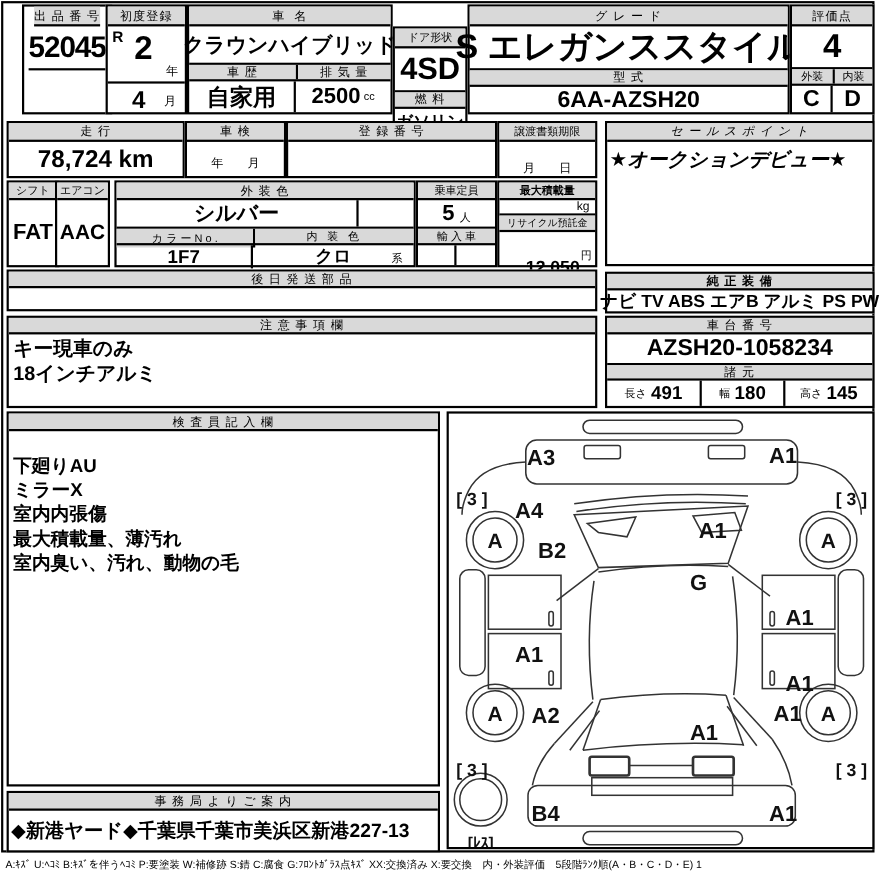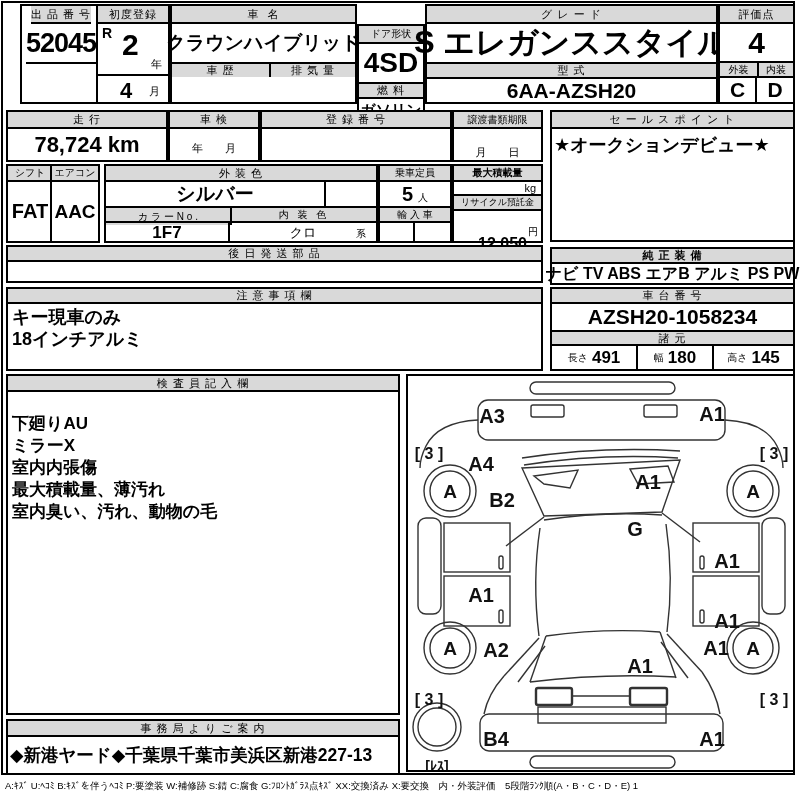--- a/index.html
+++ b/index.html
@@ -46,20 +46,27 @@
     </div>
   </div>
 
   <div class="box" style="left:170px;top:4px;width:187px;height:100px;">
     <div class="hd" style="height:16px;">車  名</div>
     <div class="v bb" style="height:38px;font-size:19px;">クラウンハイブリッド</div>
     <div class="row" style="height:13px;">
       <div class="hd br" style="width:97px;height:13px;border-bottom:none;">車 歴</div>
       <div class="hd" style="flex:1;height:13px;border-bottom:none;">排 気 量</div>
     </div>
+    <div class="row" style="flex:1;border-top:2px solid #000;">
+      <div class="cell br" style="width:97px;font-weight:bold;font-size:21px;">自家用</div>
+      <div class="cell" style="flex:1;">
+        <span style="font-weight:bold;font-size:20px;">2500</span>
+        <span class="unit" style="margin-left:3px;">cc</span>
+      </div>
+    </div>
   </div>
 
   <div class="box" style="left:357px;top:4px;width:68px;height:100px;margin-top:20px;">
     <div class="hd small" style="height:16px;">ドア形状</div>
     <div class="v bb" style="height:38px;font-size:28px;">4SD</div>
     <div class="hd" style="height:13px;border-bottom:none;">燃 料</div>
     <div class="v" style="flex:1;border-top:2px solid #000;font-size:15px;">ガソリン</div>
   </div>
 
   <div class="box" style="left:425px;top:4px;width:293px;height:100px;">
@@ -91,21 +98,21 @@
     <div class="cell" style="flex:1;font-size:11px;align-items:flex-end;padding-bottom:4px;">年　　月</div>
   </div>
   <div class="box" style="left:260px;top:110px;width:192px;height:52px;">
     <div class="hd" style="height:15px;">登 録 番 号</div>
     <div style="flex:1;"></div>
   </div>
   <div class="box" style="left:452px;top:110px;width:91px;height:52px;">
     <div class="hd small" style="height:15px;">譲渡書類期限</div>
     <div class="cell" style="flex:1;font-size:11px;align-items:flex-end;padding-bottom:0;">月　　日</div>
   </div>
-  <div class="box" style="left:550px;top:110px;width:245px;height:132px;">
+  <div class="box" style="left:550px;top:110px;width:245px;height:132px;font-style:italic;">
     <div class="hd" style="height:15px;">セ ー ル ス ポ イ ン ト</div>
     <div style="flex:1;font-weight:bold;font-size:18px;padding:4px 2px;">★オークションデビュー★</div>
   </div>
 
   <div class="box" style="left:6px;top:164px;width:48px;height:79px;">
     <div class="hd small" style="height:14px;">シフト</div>
     <div class="v" style="flex:1;font-size:20px;">FAT</div>
   </div>
   <div class="box" style="left:50px;top:164px;width:50px;height:79px;">
     <div class="hd small" style="height:14px;">エアコン</div>
@@ -117,21 +124,21 @@
       <div class="cell br" style="width:220px;font-weight:bold;font-size:19px;">シルバー</div>
       <div class="cell" style="flex:1;"></div>
     </div>
     <div class="row" style="height:13px;">
       <div class="hd br small" style="width:124px;height:17px;border-bottom:none;">カ ラ ー N o .</div>
       <div class="hd small" style="flex:1;height:13px;border-bottom:none;letter-spacing:3px;">内 装 色</div>
     </div>
     <div class="row" style="flex:1;border-top:2px solid #000;">
       <div class="cell br" style="width:124px;font-weight:bold;font-size:17px;">1F7</div>
       <div class="cell" style="flex:1;position:relative;">
-        <span style="font-weight:normal;font-size:13px;">クロ</span>
+        <span style="font-weight:bold;font-size:16px;">クロ</span>
         <span style="position:absolute;right:10px;bottom:2px;font-size:10px;">系</span>
       </div>
     </div>
   </div>
   <div class="box" style="left:378px;top:164px;width:74px;height:79px;">
     <div class="hd small" style="height:14px;">乗車定員</div>
     <div class="cell bb" style="height:26px;">
       <span style="font-weight:bold;font-size:20px;">5</span>
       <span class="unit" style="margin-left:5px;margin-top:8px;">人</span>
     </div>

